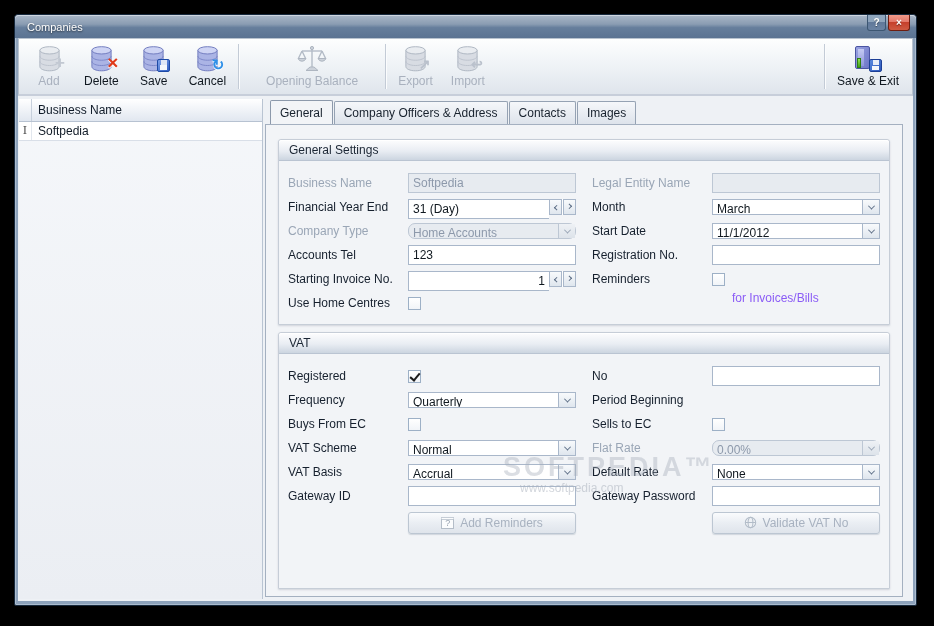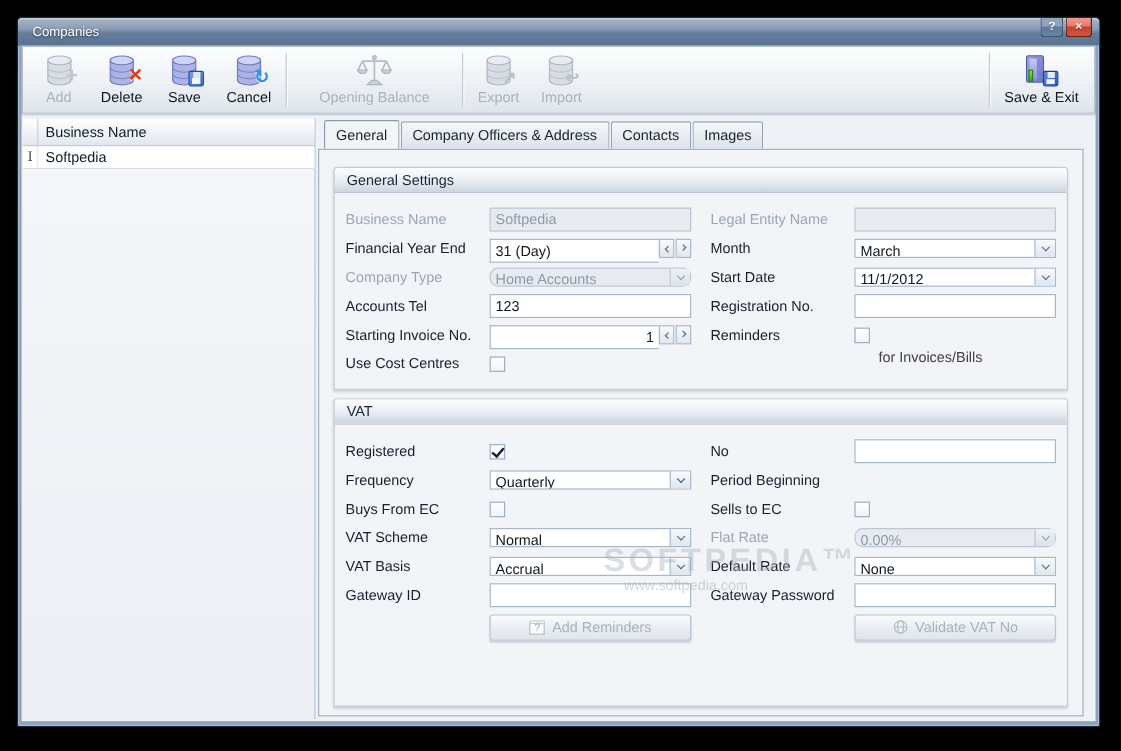--- a/index.html
+++ b/index.html
@@ -144,21 +144,21 @@
   .spin + .spin { margin-left:1px; }
   .chl { width:4px; height:4px; border-left:1.5px solid #5b6c84;
     border-bottom:1.5px solid #5b6c84; transform:rotate(45deg) translateX(1px); }
   .chr { width:4px; height:4px; border-right:1.5px solid #5b6c84;
     border-top:1.5px solid #5b6c84; transform:rotate(45deg) translateX(-1px); }
 
   .cbx { width:13px; height:13px; flex:none; border:1px solid #9db0c6; position:relative;
     background:linear-gradient(#ffffff,#f1f4f8); }
   .cbx.checked::after { content:""; position:absolute; left:3px; top:0; width:4px; height:8px;
     border-right:2px solid #1c1c1c; border-bottom:2px solid #1c1c1c; transform:rotate(40deg); }
-  .cbx-suffix { font-size:12px; color:#404040; margin-left:7px;margin-top:37px; }
+  .cbx-suffix { font-size:12px; color:#8b5cf6; margin-left:7px;margin-top:37px; }
 
   .fbtn-row { display:flex; align-items:center; height:27px; margin-top:1px; }
   .fbtn-row .sp { width:120px; flex:none; }
   .fbtn { flex:1; height:22px; border:1px solid #bcc6d2; border-radius:3px; cursor:default;
     background:linear-gradient(#fafbfd,#eaeef3 50%,#dfe4eb); color:#a8b2c0; font-size:12px;
     display:flex; align-items:center; justify-content:center; gap:6px;
     box-shadow:0 1px 1px rgba(150,160,175,.35); }
   .noteicon { width:13px; height:12px; border:1px solid #b4bdc8; border-top:3px double #c6cdd6;
     background:#fbfcfd; font-size:9px; color:#98a3b1; display:flex; align-items:center;
     justify-content:center; line-height:1; }
@@ -379,21 +379,21 @@
                         <span class="chl"></span>
                       </span>
                     <span class="spin" style="border:1px solid #a9b7ca">
                         <span class="chr"></span>
                       </span>
                   </span>
                 </span>
               </div>
 
               <div class="frow">
-                <span class="flabel">Use Cost Centres</span>
+                <span class="flabel">Use Home Centres</span>
                 <span class="ctrl">
                     <span class="cbx"></span>
                   </span>
               </div>
             </div>
 
             <div class="gcol">
 
               <div class="frow">
                 <span class="flabel dis">Legal Entity Name</span>

